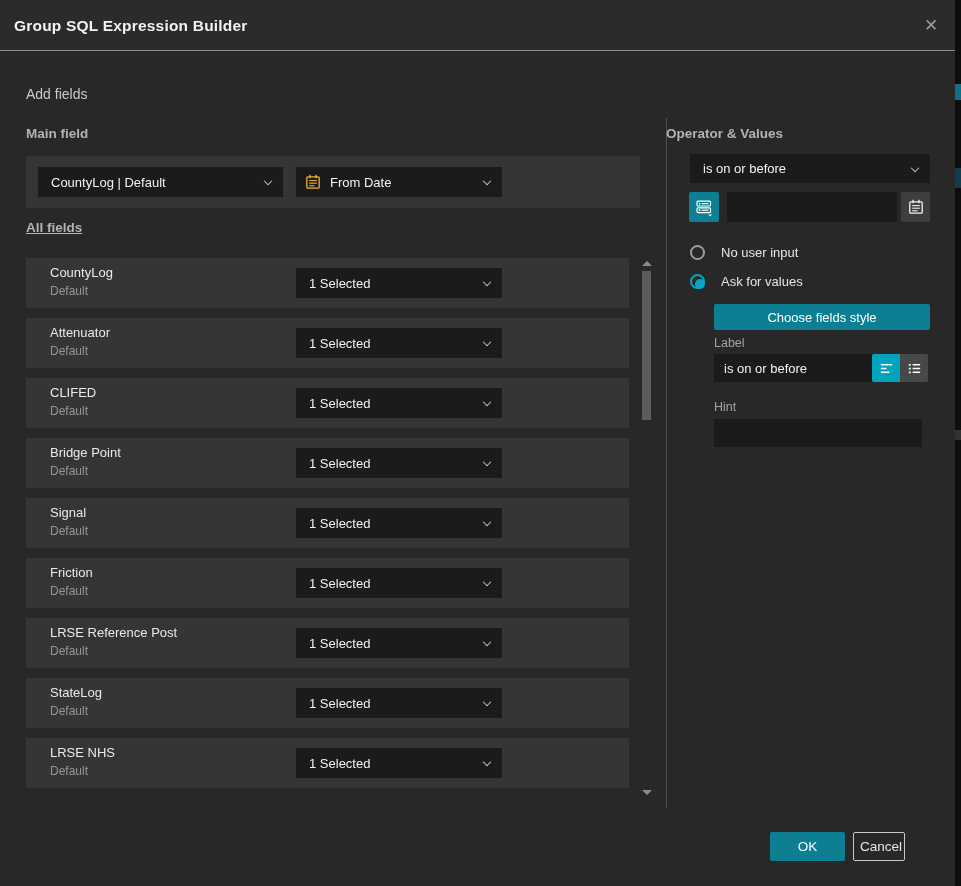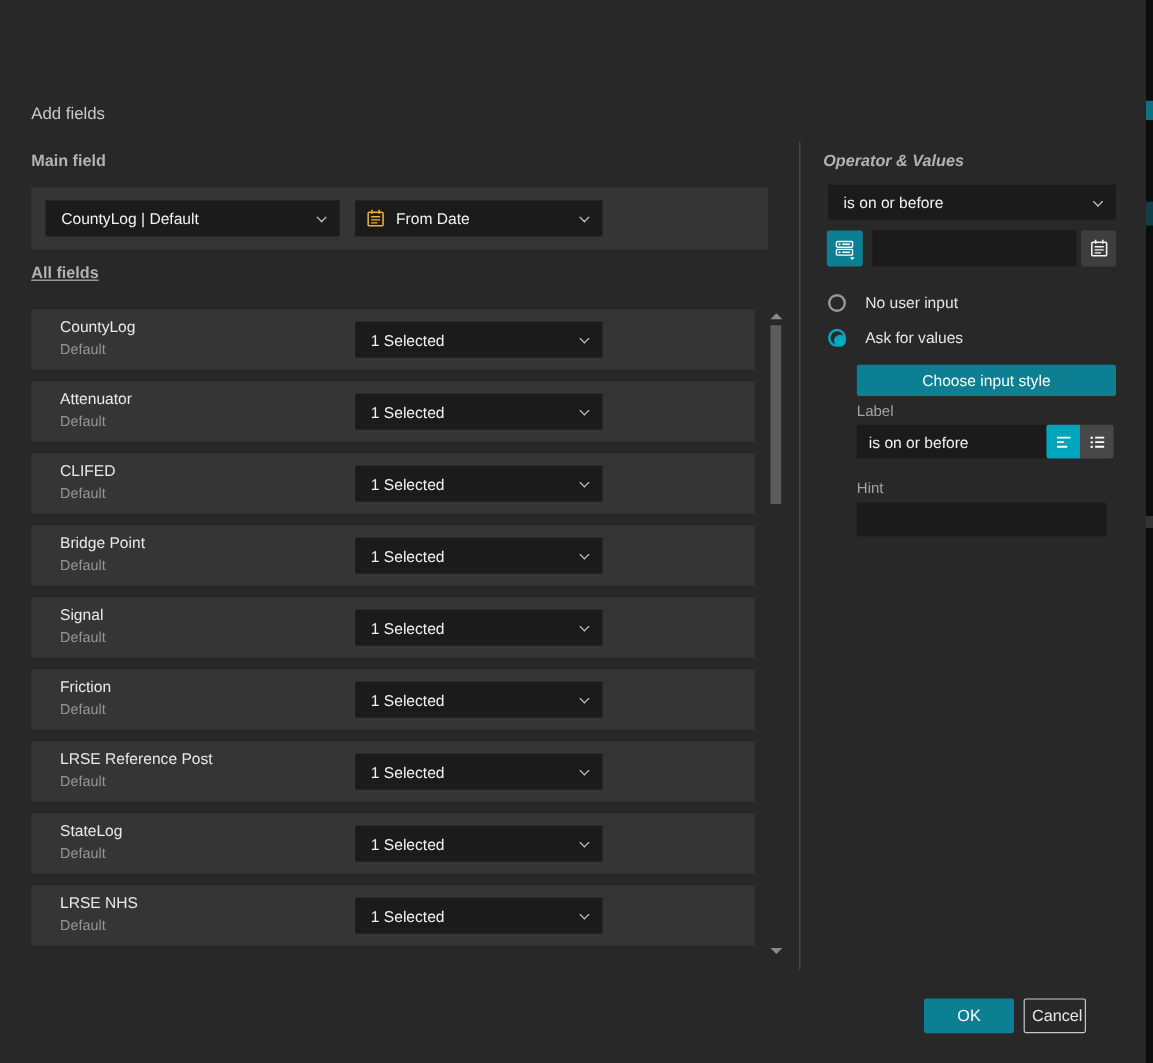--- a/index.html
+++ b/index.html
@@ -60,20 +60,24 @@
   .edge{position:absolute;left:955px;top:0;width:6px;height:886px;background:#0d0d0d;}
   .edge .frag1{position:absolute;left:0;top:84px;width:6px;height:16px;background:#0f7083;}
   .edge .frag2{position:absolute;left:0;top:168px;width:6px;height:20px;background:#123d4a;}
   .edge .frag3{position:absolute;left:0;top:430px;width:6px;height:10px;background:#333;}
 </style>
 </head>
 <body>
 
 <div id="dialog">
 
+  <div class="titlebar">
+    <div class="title">Group SQL Expression Builder</div>
+    <div class="close-btn">✕</div>
+  </div>
 
   <div class="h-add">Add fields</div>
   <div class="h-sec" style="left:26px;top:126px;">Main field</div>
 
   <div class="main-band"></div>
   <div class="dropdown dd-layer">
     <span class="dd-text">CountyLog | Default</span>
     <span class="chevron"></span>
   </div>
   <div class="dropdown dd-field">
@@ -172,21 +176,21 @@
       </div>
     </div>
   </div>
 
   <div class="scroll-up"></div>
   <div class="scroll-thumb"></div>
   <div class="scroll-down"></div>
 
   <div class="vdiv"></div>
 
-  <div class="h-sec" style="left:686px;top:126px;font-style:italic;">Operator &amp; Values</div>
+  <div class="h-sec" style="left:666px;top:126px;">Operator &amp; Values</div>
 
   <div class="dropdown dd-operator">
     <span class="dd-text">is on or before</span>
     <span class="chevron"></span>
   </div>
 
   <button class="value-type-btn">
     <svg width="19" height="19" viewBox="0 0 19 19">
       <rect x="2" y="3.2" width="13.5" height="4.8" rx="1" fill="none" stroke="#fff" stroke-width="1.2"></rect>
       <circle cx="4.6" cy="5.6" r="0.9" fill="#fff"></circle>
@@ -211,21 +215,21 @@
 
   <div class="radio-row" style="top:245px;">
     <span class="radio-circle"></span>
     <span class="radio-label">No user input</span>
   </div>
   <div class="radio-row" style="top:274px;">
     <span class="radio-circle checked"></span>
     <span class="radio-label">Ask for values</span>
   </div>
 
-  <button class="choose-btn">Choose input style</button>
+  <button class="choose-btn">Choose fields style</button>
 
   <div class="caption" style="left:714px;top:336px;">Label</div>
   <input class="tinput label-input" type="text" value="is on or before" style="">
   <button class="toggle toggle-left">
     <svg width="17" height="17" viewBox="0 0 18 18">
       <line x1="3" y1="5" x2="15" y2="5" stroke="#fff" stroke-width="1.6"></line>
       <line x1="3" y1="9" x2="9" y2="9" stroke="#fff" stroke-width="1.6"></line>
       <line x1="3" y1="13" x2="12" y2="13" stroke="#fff" stroke-width="1.6"></line>
     </svg>
   </button>

